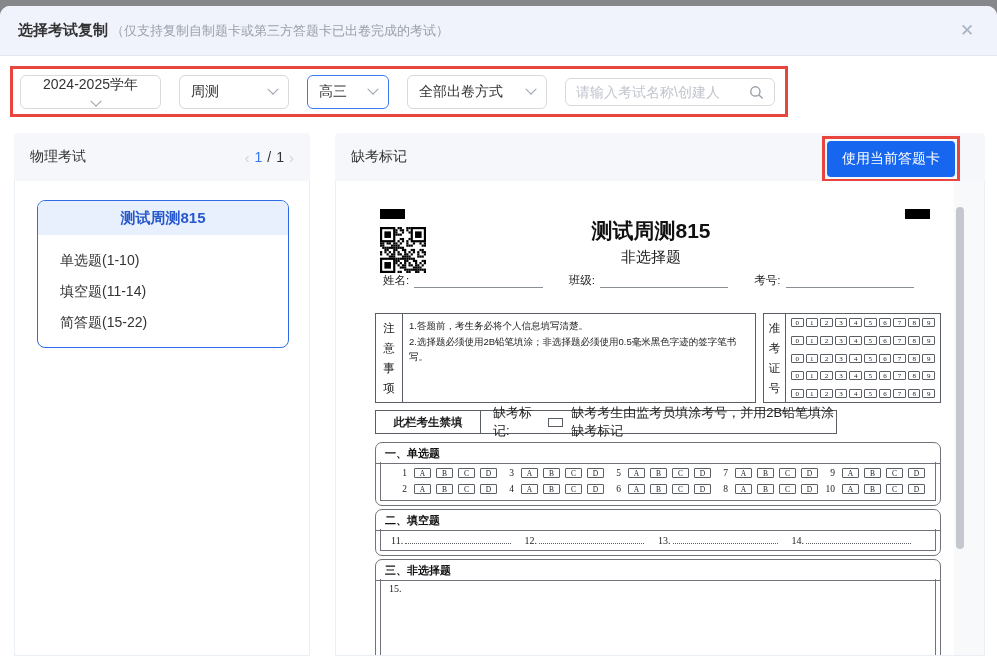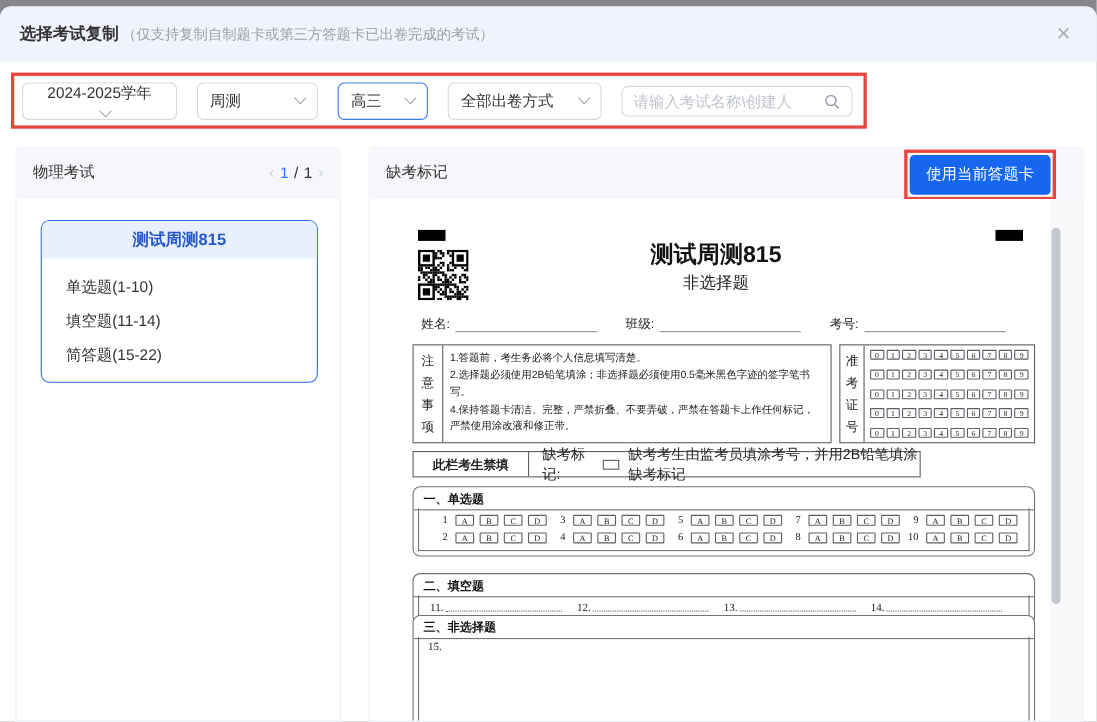--- a/index.html
+++ b/index.html
@@ -74,21 +74,21 @@
   .paper { position:absolute; left:12px; top:0; bottom:0; width:606px; background:#fff;
     color:#222; overflow:hidden; }
   .mark { position:absolute; top:28px; width:25px; height:10px; background:#000; }
   .mark-left { left:32px; } .mark-right { left:557px; }
   .qr { position:absolute; left:32px; top:46px; width:46px; height:46px; }
   .sheet-title { position:absolute; left:0; right:0; top:36px; text-align:center;
     font-size:21px; font-weight:bold; color:#111; }
   .sheet-subtitle { position:absolute; left:0; right:0; top:67px; text-align:center;
     font-size:15px; color:#222; }
 
-  .fields-row { position:absolute; left:35px; right:40px; top:106px; display:flex; gap:26px;align-items:center; }
+  .fields-row { position:absolute; left:35px; right:40px; top:92px; display:flex; gap:26px;align-items:center; }
   .field { flex:1; display:flex; align-items:flex-end; font-size:11.5px; color:#222; }
   .field-line { flex:1; border-bottom:1px solid #8a8f96; margin-left:5px; height:13px; }
 
   .sheet-box { border:1px solid #5a5f66; position:absolute; display:flex; }
   .notice-box { left:27px; top:132px; width:381px; height:90px; }
   .v-label { display:flex; flex-direction:column; align-items:center; justify-content:space-around;
     border-right:1px solid #5a5f66; padding:4px 0; font-size:11.5px; color:#222; }
   .notice-box .v-label { width:27px; }
   .notice-lines { flex:1; padding:4px 6px; }
   .notice-line { font-size:9.5px; line-height:15.5px; color:#222; }
@@ -104,21 +104,21 @@
   .forbidden-label { width:105px; display:flex; align-items:center; justify-content:center;
     font-size:11.5px; font-weight:bold; border-right:1px solid #5a5f66; color:#222; }
   .forbidden-text { flex:1; display:flex; align-items:center; padding-left:12px;
     font-size:13px; color:#222; }
   .absent-rect { display:inline-block; width:18px; height:9px; border:1px solid #5a5f66;
     margin:0 8px; }
 
   .section { position:absolute; left:27px; width:566px; border:1px solid #70747a;
     border-radius:7px; background:#fff; }
   .sec-choice { top:261px; height:64px; }
-  .sec-blank  { top:340px; height:47px; }
+  .sec-blank  { top:328px; height:47px; }
   .sec-essay  { top:378px; height:270px; }
   .sec-title { font-size:11px; font-weight:bold; color:#111; padding:3px 9px 2px;
     border-bottom:1px solid #70747a; }
   .sec-inner { position:absolute; left:4px; right:4px; top:19px; bottom:4px;
     border:1px solid #70747a; border-top:none; }
 
   .choice-rows { position:absolute; inset:0; display:flex; flex-direction:column;
     justify-content:space-evenly; padding:0 10px; }
   .choice-row { display:flex; justify-content:space-between; align-items:center; }
   .choice-group { display:flex; align-items:center; }
@@ -391,21 +391,20 @@
         <div class="sheet-box notice-box">
           <div class="v-label">
               <div class="vchar">注</div>
               <div class="vchar">意</div>
               <div class="vchar">事</div>
               <div class="vchar">项</div>
             </div>
           <div class="notice-lines">
               <div class="notice-line">1.答题前，考生务必将个人信息填写清楚。</div>
               <div class="notice-line">2.选择题必须使用2B铅笔填涂；非选择题必须使用0.5毫米黑色字迹的签字笔书写。</div>
-              <div class="notice-line">4.保持答题卡清洁、完整，严禁折叠、不要弄破，严禁在答题卡上作任何标记，严禁使用涂改液和修正带。</div>
             </div>
         </div>
 
         <div class="sheet-box admission-box">
           <div class="v-label">
               <div class="vchar">准</div>
               <div class="vchar">考</div>
               <div class="vchar">证</div>
               <div class="vchar">号</div>
             </div>

